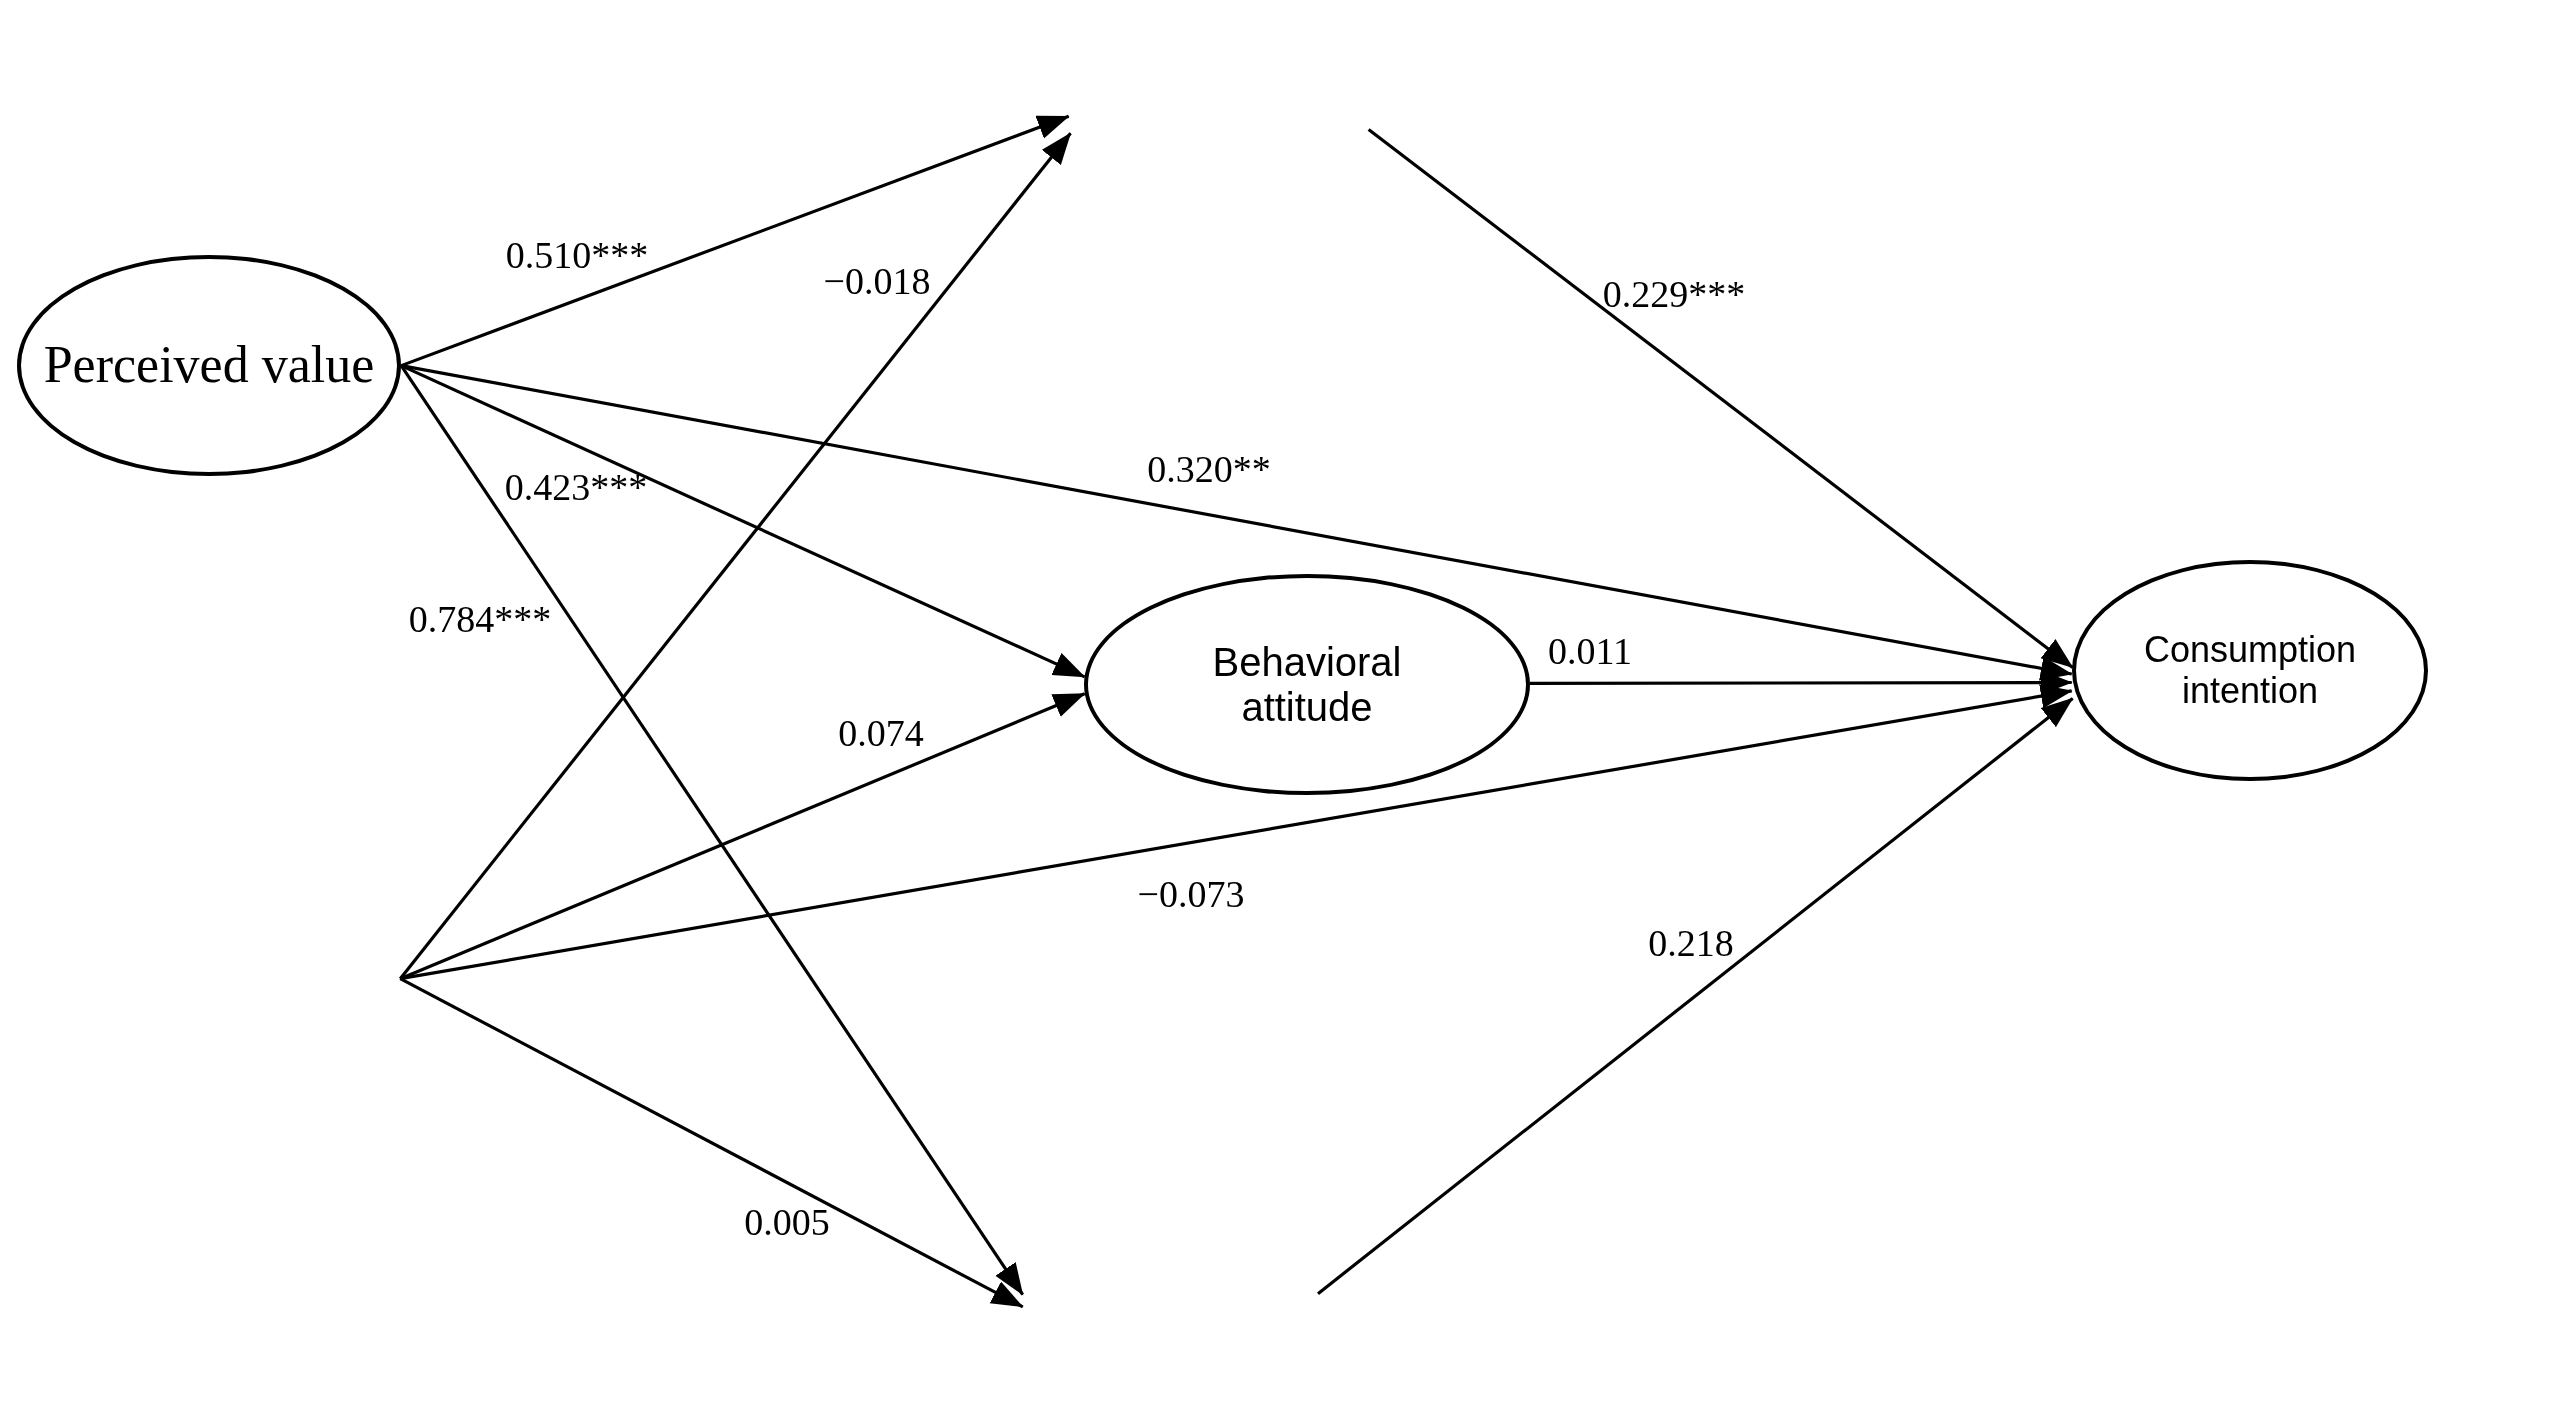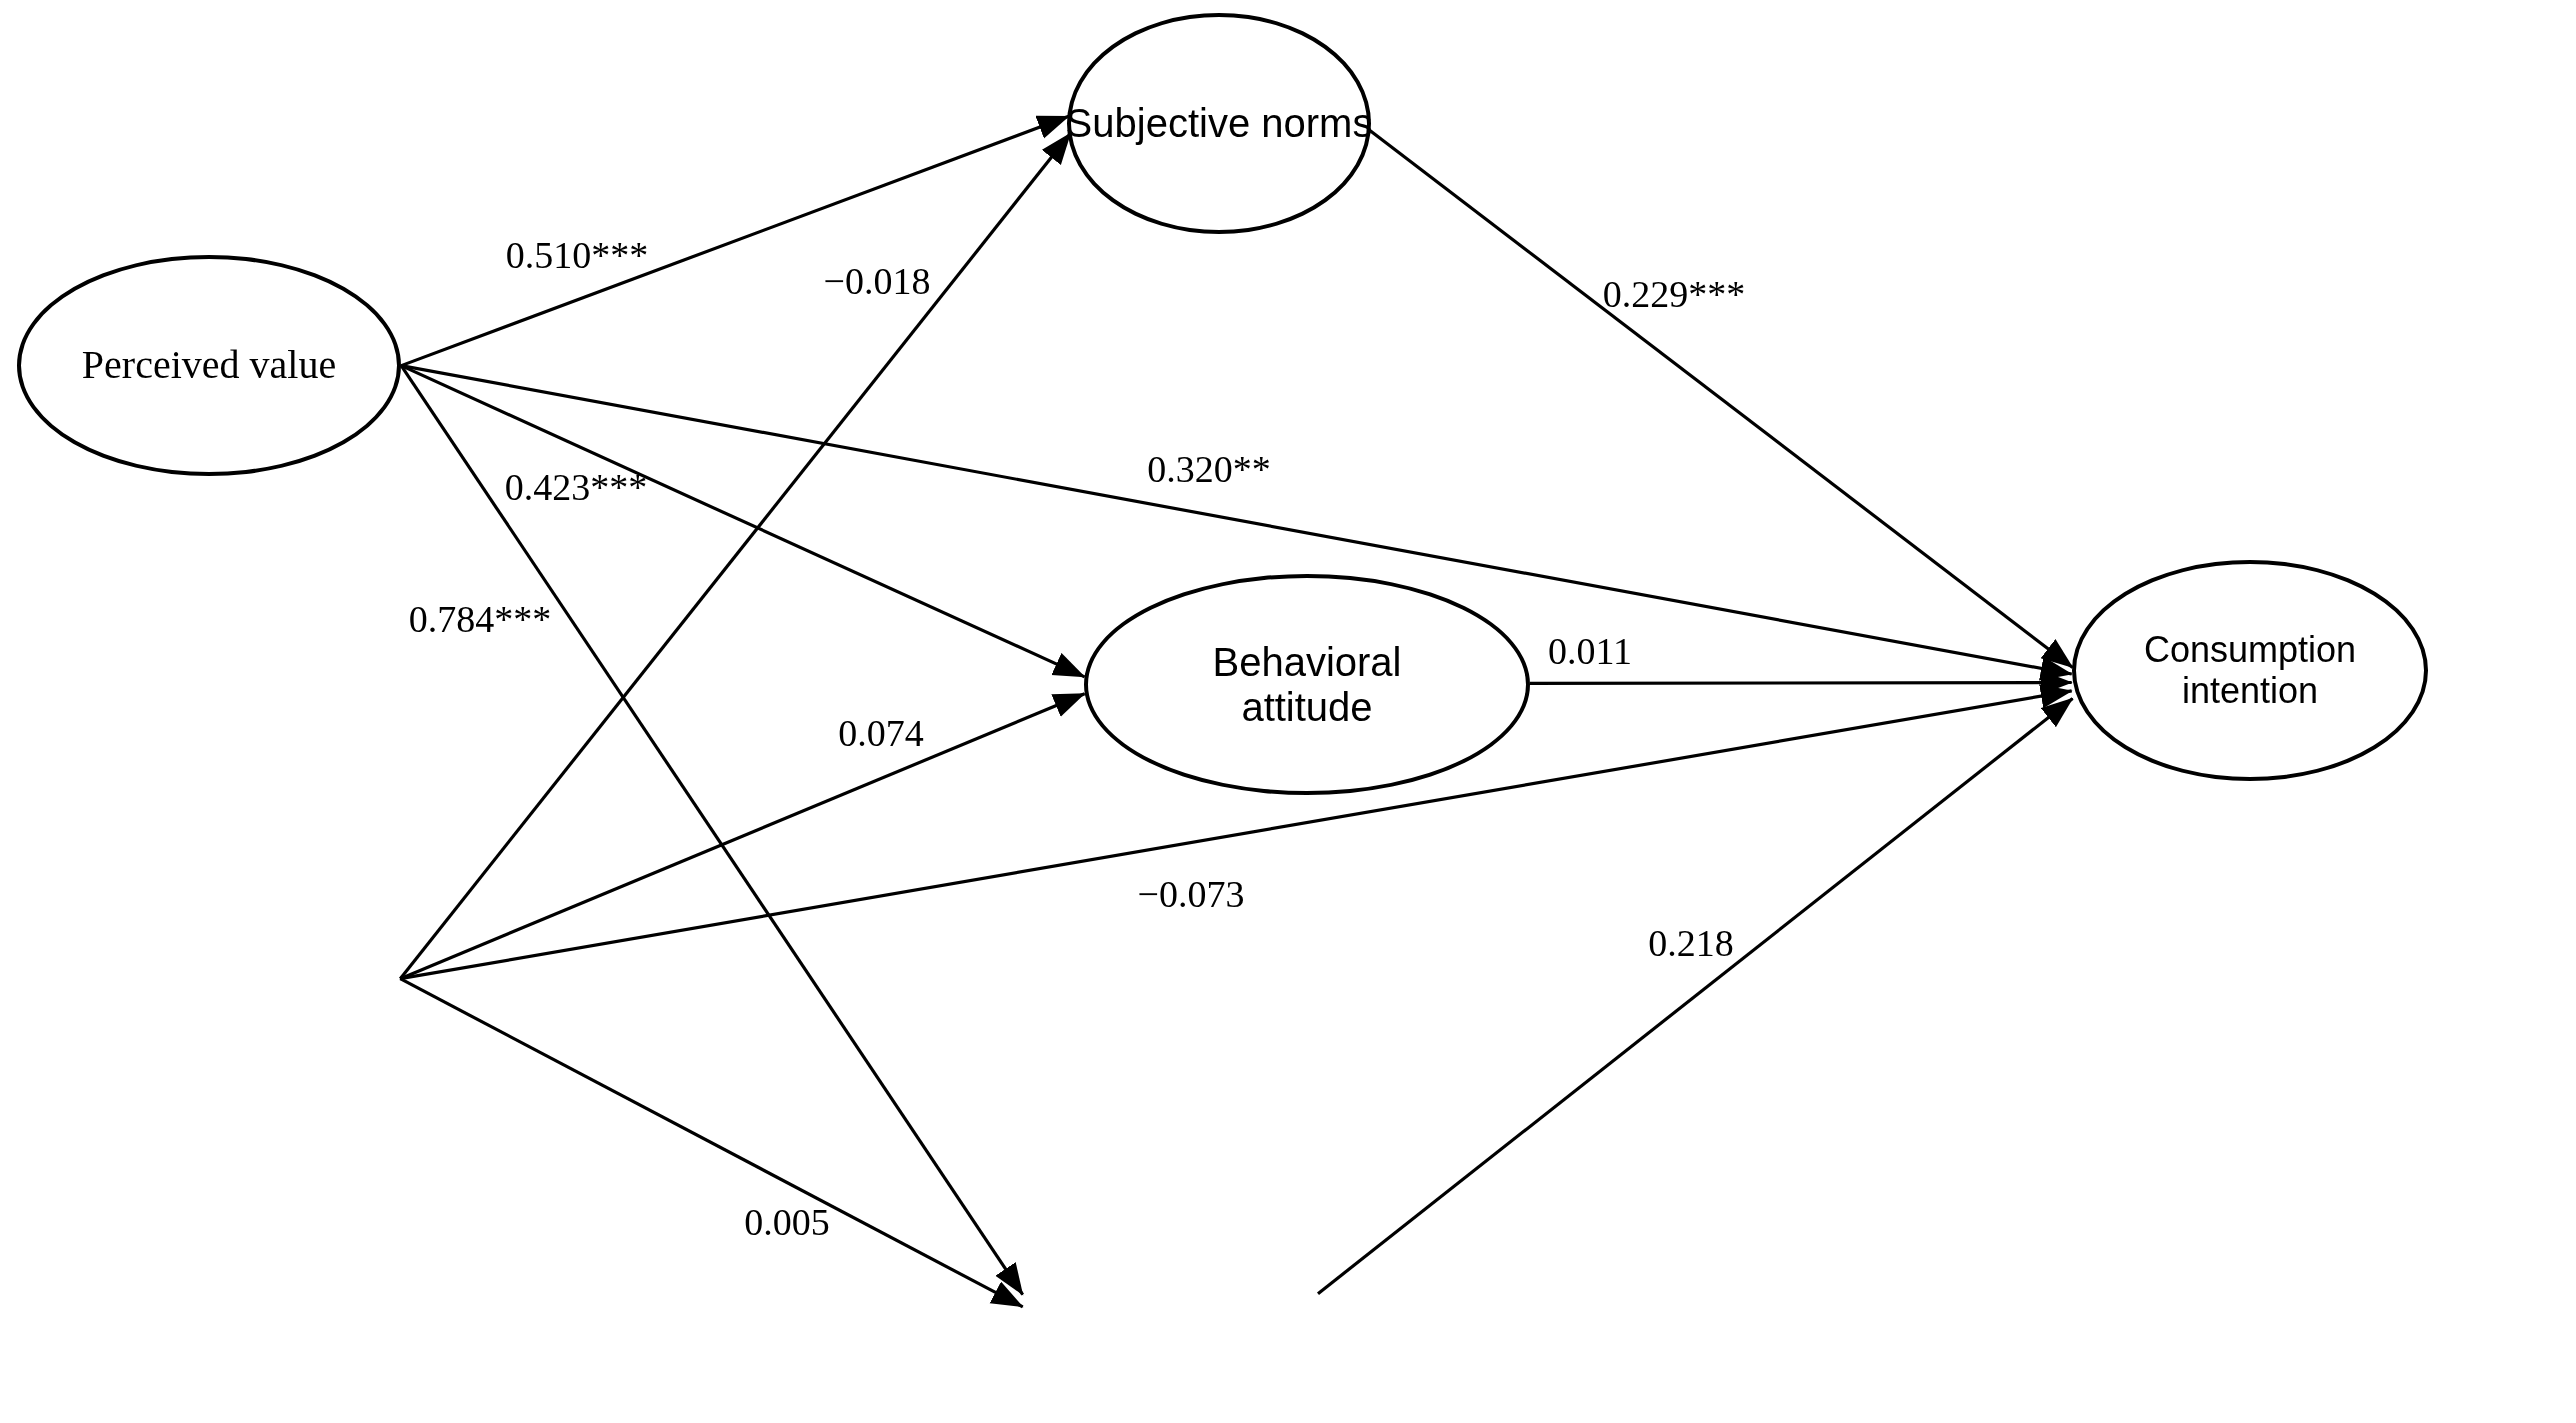--- a/index.html
+++ b/index.html
@@ -34,21 +34,21 @@
     text-align: center;
     z-index: 2;
     color: #000000;
   }
   .node .lbl {
     display: block;
     line-height: 1.12;
   }
   .node-serif {
     font-family: "Liberation Serif", serif;
-    font-size: 40px;
+    font-size: 52px;
     white-space: nowrap;
   }
   .node-sans {
     font-family: "Liberation Sans", sans-serif;
     font-size: 40px;
   }
   .coef {
     position: absolute;
     transform: translate(-50%, -50%);
     font-family: "Liberation Serif", serif;
@@ -85,23 +85,20 @@
     <line x1="1460" y1="138" x2="2211" y2="712" marker-end="url(#arrowhead)"></line>
     <line x1="1632" y1="729" x2="2210" y2="728" marker-end="url(#arrowhead)"></line>
     <line x1="1406" y1="1380" x2="2211" y2="745" marker-end="url(#arrowhead)"></line>
   </svg>
 
   <div class="node node-serif" style="left:17px; top:255px; width:384px; height:221px;">
     <span class="lbl">Perceived value</span>
   </div>
 
 
-  <div class="node node-sans" style="left:1067px; top:13px; width:304px; height:221px;">
-    <span class="lbl" style="white-space:nowrap;">Subjective norms</span>
-  </div>
 
   <div class="node node-sans" style="left:1084px; top:574px; width:446px; height:221px;">
     <span class="lbl" style="width:253px;">Behavioral attitude</span>
   </div>
 
 
   <div class="node node-sans" style="left:2072px; top:560px; width:356px; height:221px; font-size:36px;">
     <span class="lbl" style="width:272px;">Consumption intention</span>
   </div>
 

